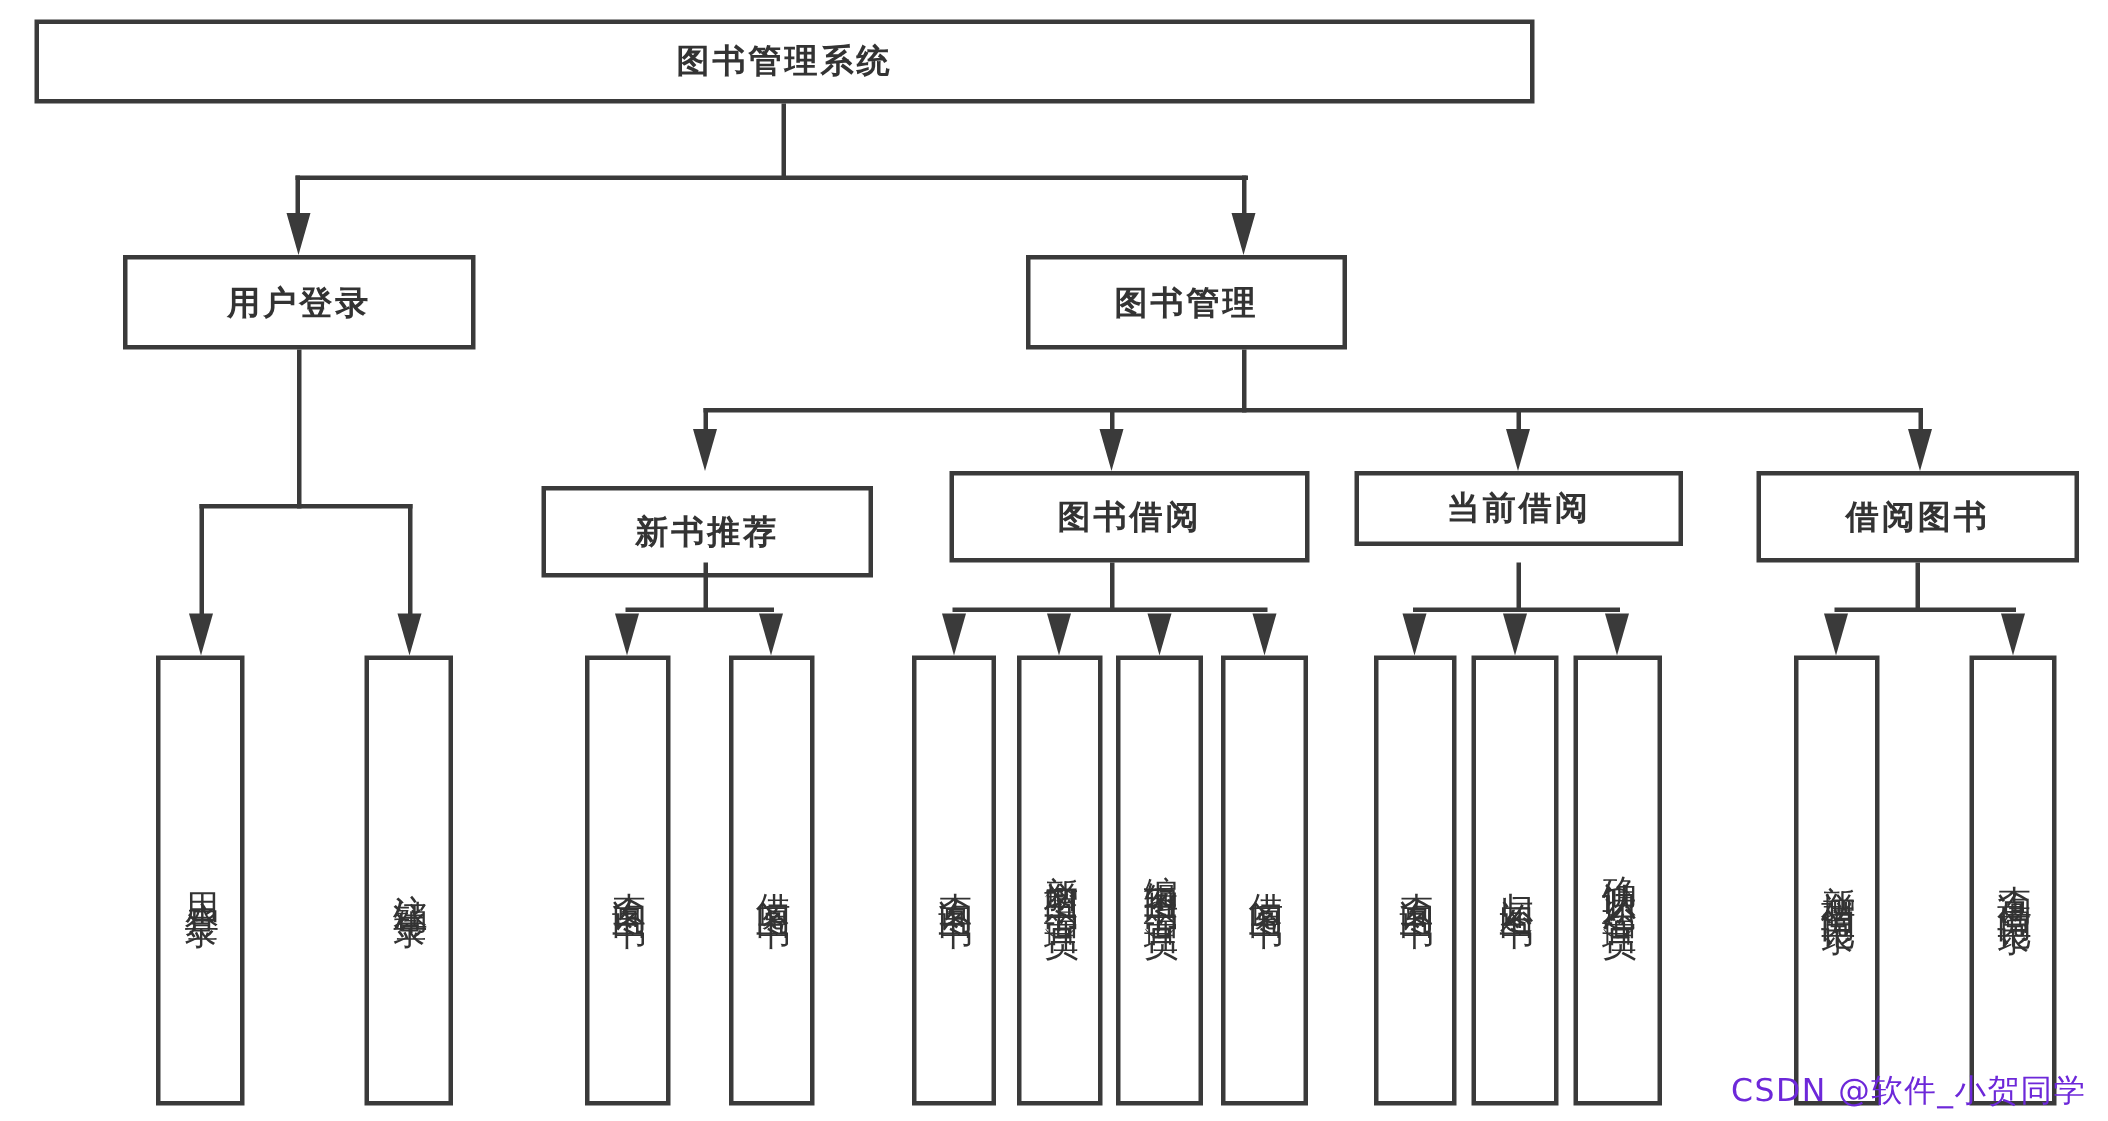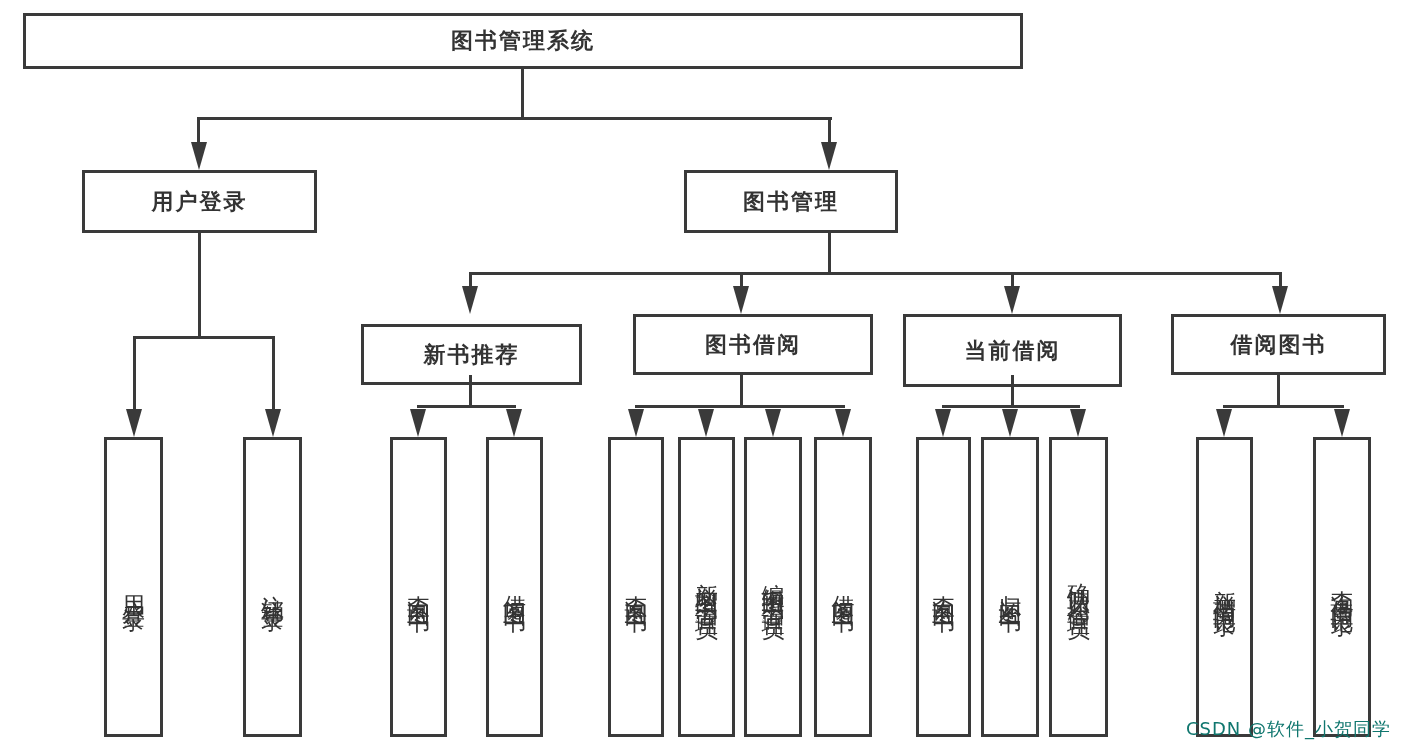--- a/index.html
+++ b/index.html
@@ -25,36 +25,36 @@
     font-size:23px;letter-spacing:5px;line-height:1;
   }
   .seg{position:absolute;background:var(--line);}
   .arrow{
     position:absolute;width:0;height:0;
     border-left:8px solid transparent;border-right:8px solid transparent;
     border-top:28px solid var(--line);
   }
   .watermark{
     position:absolute;right:14px;bottom:6px;
-    font-size:18px;color:#0f766e;letter-spacing:1px;white-space:nowrap;
+    font-size:21px;color:#6d28d9;letter-spacing:1px;white-space:nowrap;
   }
 </style>
 </head>
 <body>
 
 <div class="canvas">
 
   <div class="node" style="left:23px;top:13px;width:1000px;height:56px">图书管理系统</div>
 
   <div class="node" style="left:82px;top:170px;width:235px;height:63px">用户登录</div>
   <div class="node" style="left:684px;top:170px;width:214px;height:63px">图书管理</div>
 
   <div class="node" style="left:361px;top:324px;width:221px;height:61px">新书推荐</div>
   <div class="node" style="left:633px;top:314px;width:240px;height:61px">图书借阅</div>
-  <div class="node" style="left:903px;top:314px;width:219px;height:73px">当前借阅</div>
+  <div class="node" style="left:903px;top:314px;width:219px;height:50px">当前借阅</div>
   <div class="node" style="left:1171px;top:314px;width:215px;height:61px">借阅图书</div>
 
   <div class="vnode" style="left:104px;top:437px;width:59px;height:300px">用户登录</div>
   <div class="vnode" style="left:243px;top:437px;width:59px;height:300px">注销登录</div>
 
   <div class="vnode" style="left:390px;top:437px;width:57px;height:300px">查询图书</div>
   <div class="vnode" style="left:486px;top:437px;width:57px;height:300px">借阅图书</div>
 
   <div class="vnode" style="left:608px;top:437px;width:56px;height:300px">查询图书</div>
   <div class="vnode" style="left:678px;top:437px;width:57px;height:300px">新增图书（管理员）</div>

